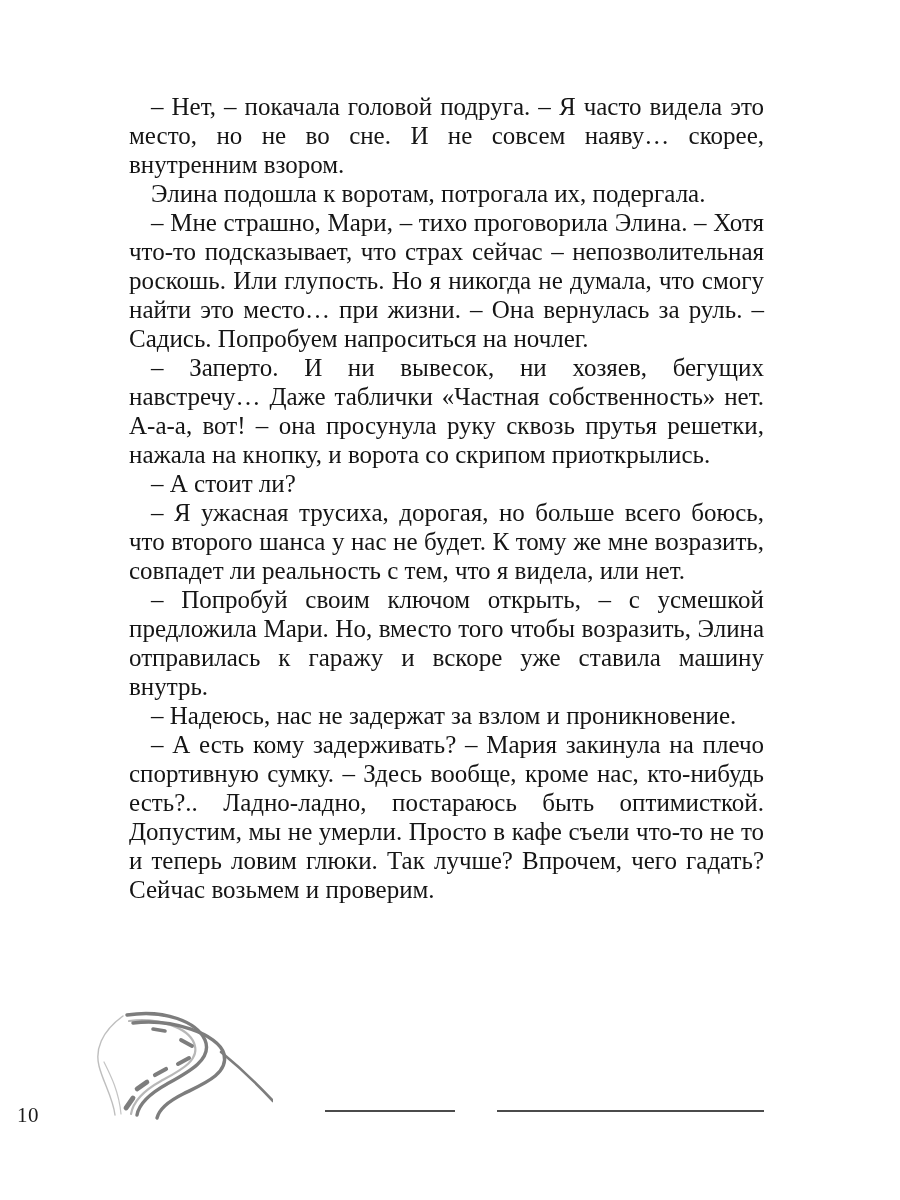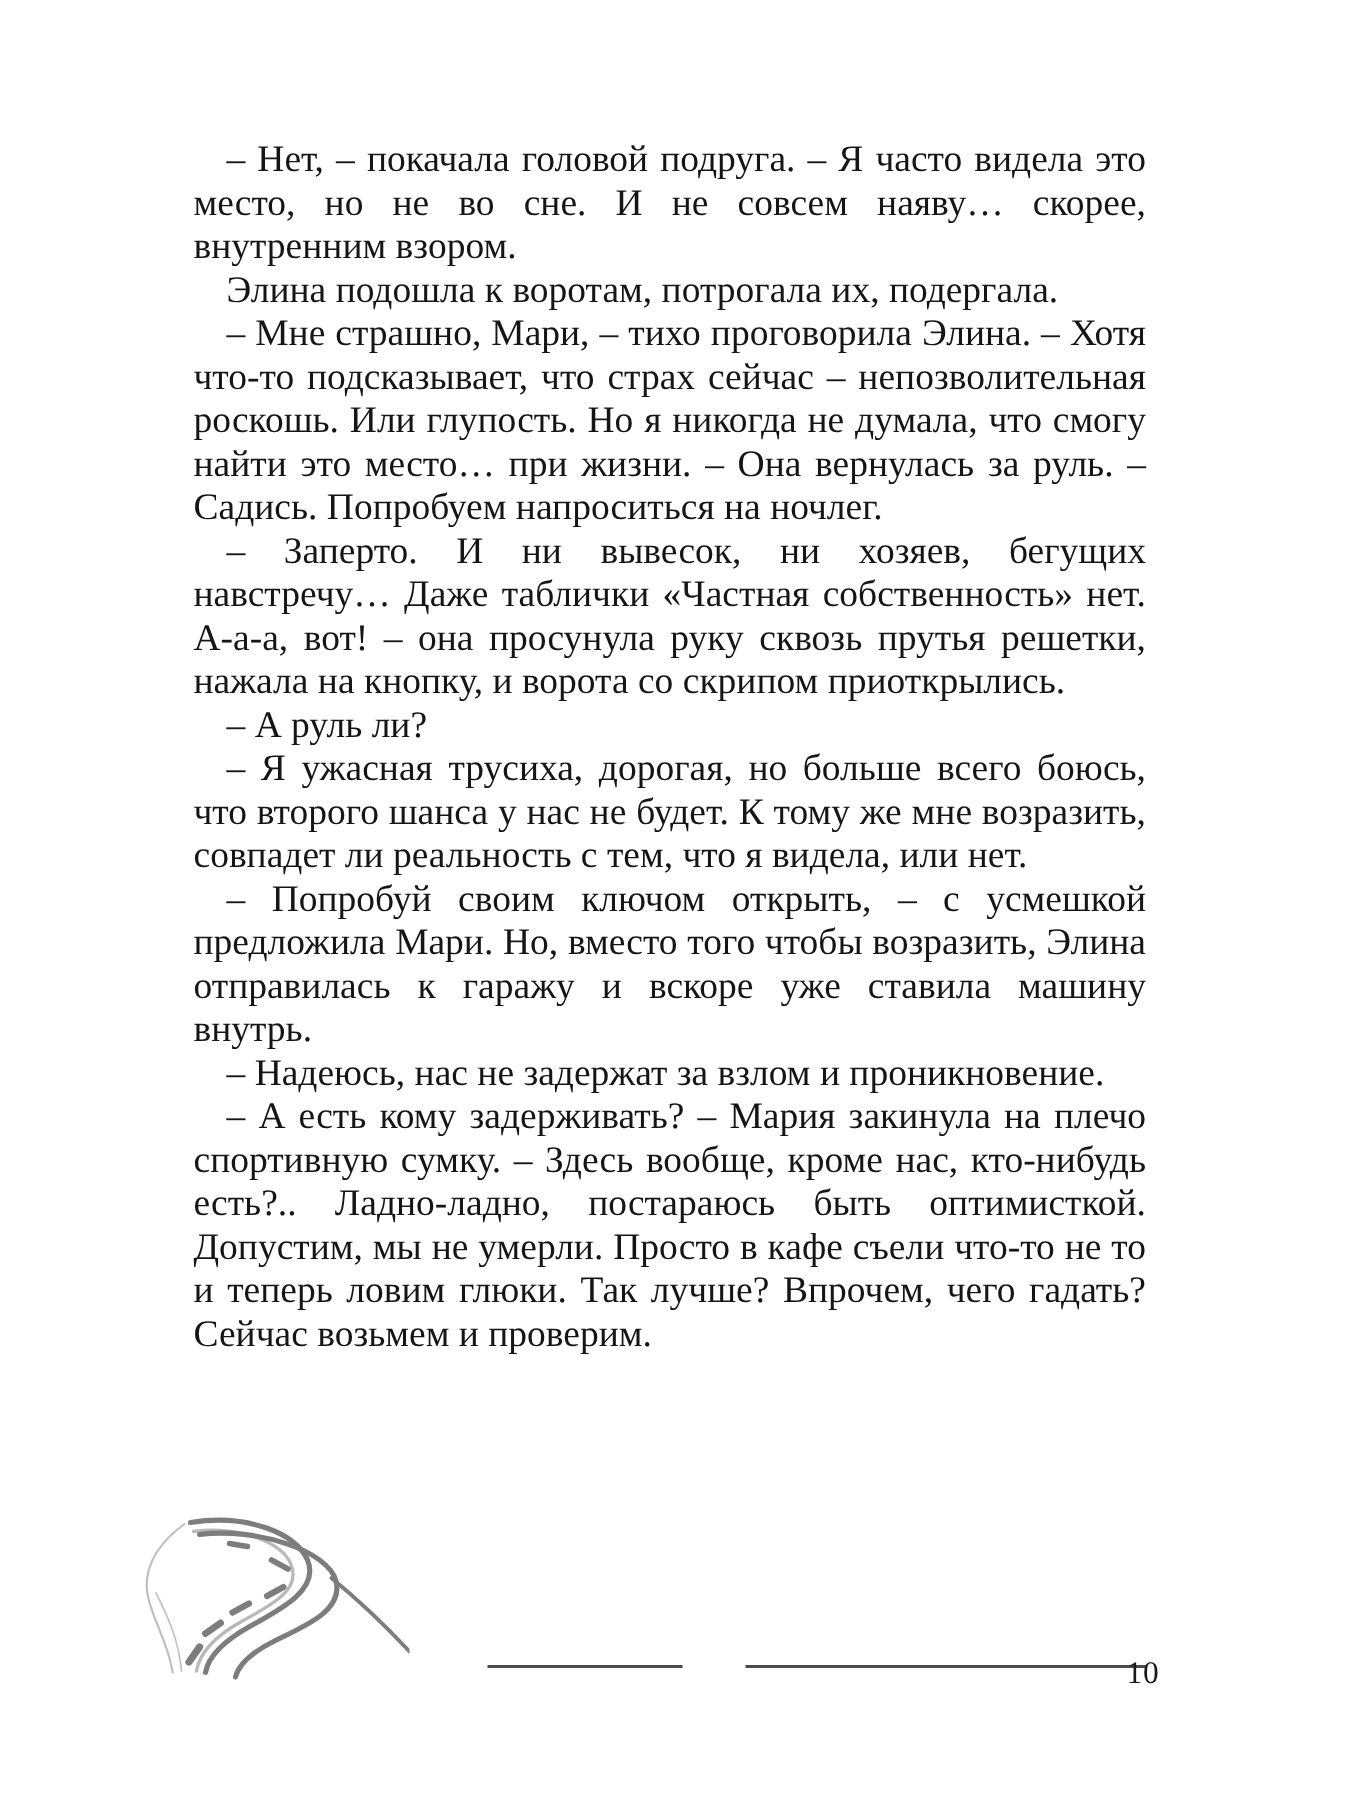--- a/index.html
+++ b/index.html
@@ -79,41 +79,41 @@
     height: 2px;
     background: #4b4b4b;
   }
   .rule.left  { left: 325px; width: 130px; }
   .rule.right { left: 497px; width: 267px; }
 
   .page-number {
     position: absolute;
     left: 0;
     top: 0;
-    width: 756px;
-    text-align: right;
+    width: 900px;
+    text-align: left;
     font-size: 21px;
     line-height: 30px;
     letter-spacing: 0.5px;
     color: #1a1a1a;
   }
   .page-number span { position: relative; left: 17px; }
 </style>
 </head>
 <body>
 
 <div class="page">
 
   <div class="textblock">
 
     <p>– Нет, – покачала головой подруга. – Я часто видела это место, но не во сне. И не совсем наяву… скорее, внутренним взором.</p>
     <p>Элина подошла к воротам, потрогала их, подергала.</p>
     <p>– Мне страшно, Мари, – тихо проговорила Элина. – Хотя что-то подсказывает, что страх сейчас – непозволительная роскошь. Или глупость. Но я никогда не думала, что смогу найти это место… при жизни. – Она вернулась за руль. – Садись. Попробуем напроситься на ночлег.</p>
     <p>– Заперто. И ни вывесок, ни хозяев, бегущих навстречу… Даже таблички «Частная собственность» нет. А-а-а, вот! – она просунула руку сквозь прутья решетки, нажала на кнопку, и ворота со скрипом приоткрылись.</p>
-    <p>– А руль ли?</p>
+    <p>– А стоит ли?</p>
     <p>– Я ужасная трусиха, дорогая, но больше всего боюсь, что второго шанса у нас не будет. К тому же мне возразить, совпадет ли реальность с тем, что я видела, или нет.</p>
     <p>– Попробуй своим ключом открыть, – с усмешкой предложила Мари. Но, вместо того чтобы возразить, Элина отправилась к гаражу и вскоре уже ставила машину внутрь.</p>
     <p>– Надеюсь, нас не задержат за взлом и проникновение.</p>
     <p>– А есть кому задерживать? – Мария закинула на плечо спортивную сумку. – Здесь вообще, кроме нас, кто-нибудь есть?.. Ладно-ладно, постараюсь быть оптимисткой. Допустим, мы не умерли. Просто в кафе съели что-то не то и теперь ловим глюки. Так лучше? Впрочем, чего гадать? Сейчас возьмем и проверим.</p>
 
 
   </div>
 
   <div class="road-wrap">
     <svg width="180" height="120" viewBox="0 0 180 120" xmlns="http://www.w3.org/2000/svg">

